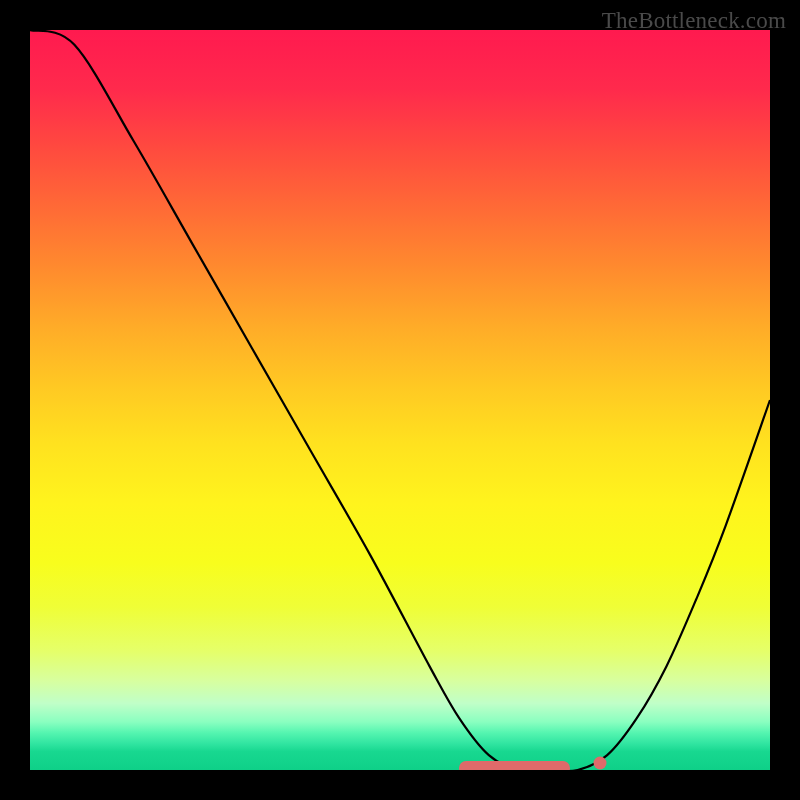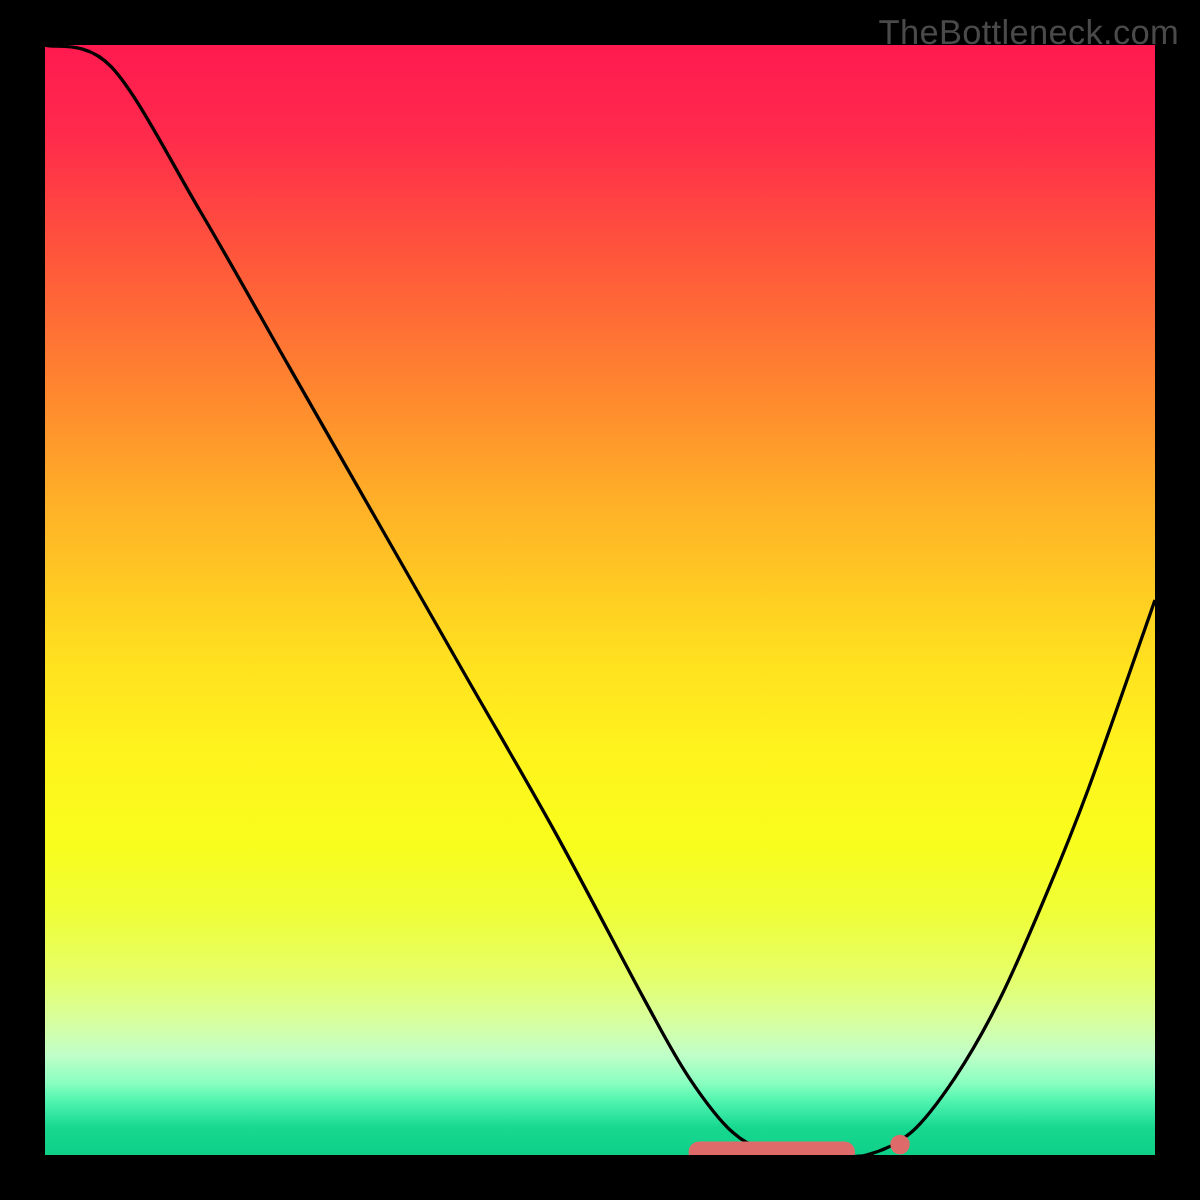--- a/index.html
+++ b/index.html
@@ -13,20 +13,21 @@
   }
   .attribution {
     position: absolute;
     top: 8px;
     right: 14px;
     color: #4a4a4a;
     font-size: 23px;
     font-weight: 500;
     z-index: 10;
     letter-spacing: 0.2px;
+    font-family: Liberation Serif, serif;
   }
   .plot-area {
     position: absolute;
     left: 30px;
     top: 30px;
     width: 740px;
     height: 740px;
     overflow: hidden;
   }
   .gradient-bg {

